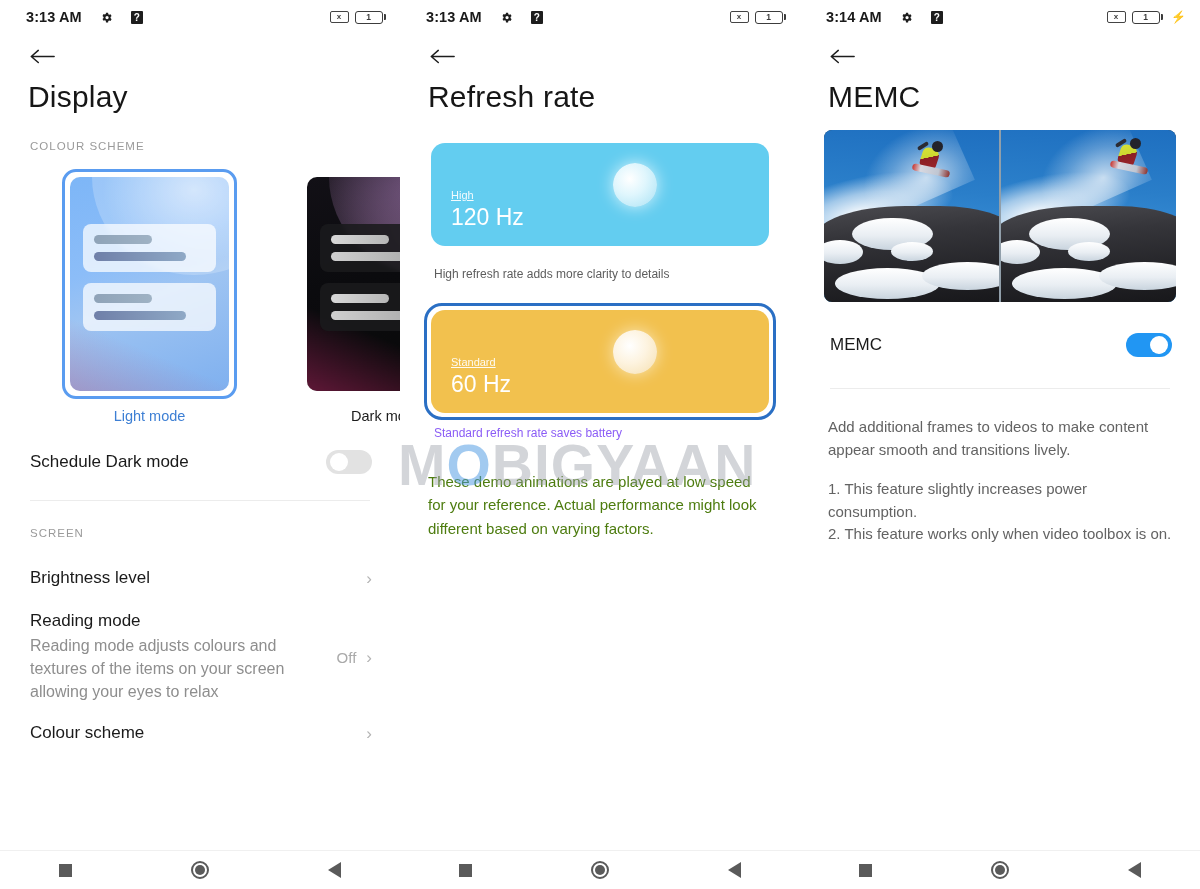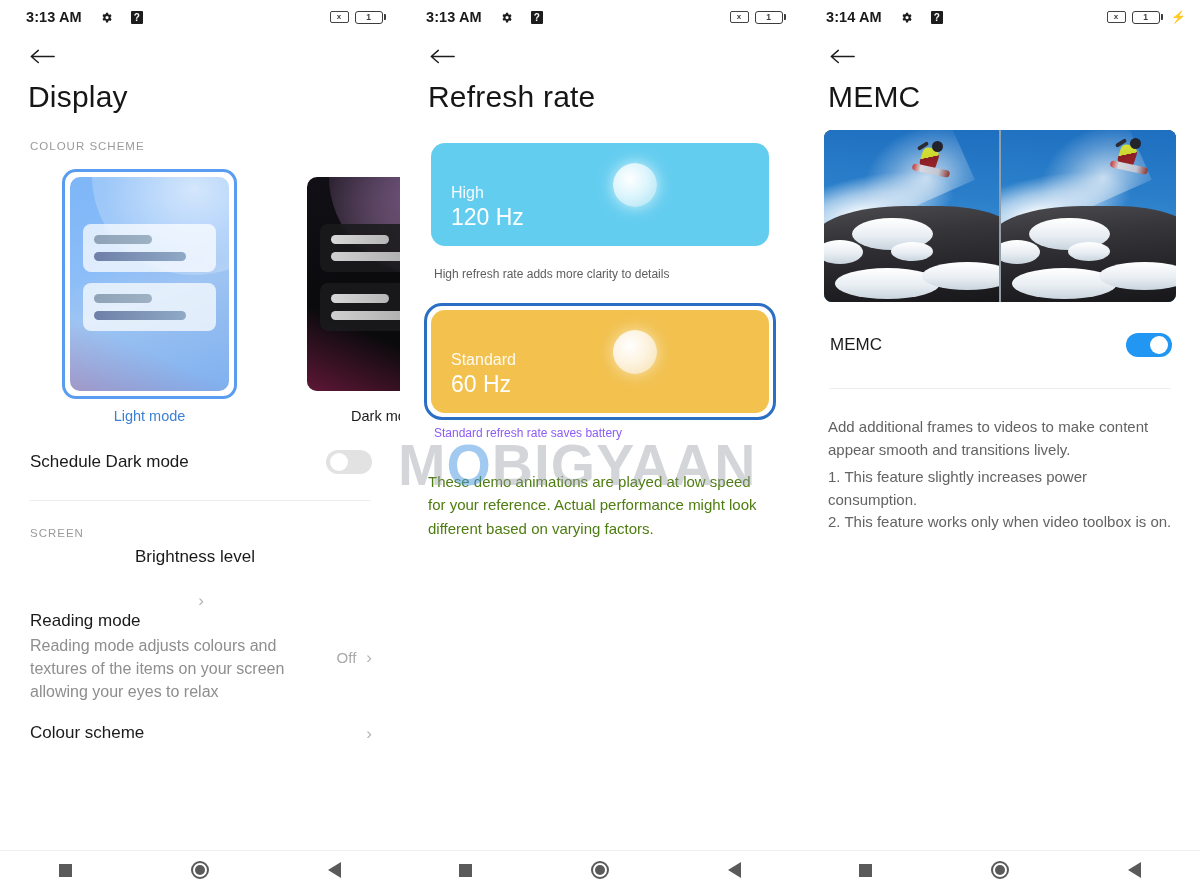--- a/index.html
+++ b/index.html
@@ -154,21 +154,21 @@
   .rr-card.std  { background: #f2c14e; }
   .rr-ball { position: absolute; top: 20px; right: 112px; width: 44px; height: 44px; border-radius: 50%; }
   .rr-card.high .rr-ball {
     background: radial-gradient(circle at 38% 36%, #ffffff 0%, #dff6fd 42%, #bfeaf8 75%, #aee3f6 100%);
     box-shadow: 0 0 16px rgba(255,255,255,.75);
   }
   .rr-card.std .rr-ball {
     background: radial-gradient(circle at 38% 36%, #ffffff 0%, #fdf3df 45%, #f8e7c2 78%, #f6e2b6 100%);
     box-shadow: 0 0 16px rgba(255,255,255,.6);
   }
-  .rr-sub { font-size: 16px; color: rgba(255,255,255,.92); line-height: 1.2; }
+  .rr-sub { font-size: 11px; color: rgba(255,255,255,.92); line-height: 1.2; text-decoration: underline; }
   .rr-big { font-size: 23px; color: #ffffff; font-weight: 400; margin-top: 2px; line-height: 1.2; }
   .rr-note { font-size: 12px; color: #5d5d5d; padding: 14px 0 0 10px; }
   .rr-note.link { color: #8b5cf6; padding-top: 6px; }
   .rr-footer {
     font-size: 15px; color: #4d7c0f; line-height: 1.55; padding: 30px 28px 0 28px; flex: none;
   }
 
   
   .memc-img-wrap { padding: 16px 24px 0 24px; flex: none; }
   .memc-img {
@@ -221,21 +221,21 @@
   }
   .sc1 { left: 16%; bottom: 30%; width: 46%; height: 19%; }
   .sc2 { left: -4%; bottom: 22%; width: 26%; height: 14%; }
   .sc3 { left: 6%;  bottom: 2%;  width: 60%; height: 18%; }
   .sc4 { left: 56%; bottom: 7%;  width: 52%; height: 16%; }
   .sc5 { left: 38%; bottom: 24%; width: 24%; height: 11%; }
 
   .memc-desc {
     font-size: 15px; color: #636363; line-height: 1.5; padding: 0 28px; flex: none;
   }
-  .memc-desc p { margin-bottom: 5px; }
+  .memc-desc p { margin-bottom: 17px; }
   .memc-desc p:last-child { margin-bottom: 16px; }
 
   
   .watermark {
     position: absolute; left: 398px; top: 432px;
     font-size: 57px; font-weight: bold; letter-spacing: 1px;
     color: rgba(150,156,164,.42);
     pointer-events: none; user-select: none; z-index: 50;
     font-family: "Liberation Sans", sans-serif;
   }
@@ -339,21 +339,21 @@
       </div>
       <div class="toggle off">
           <span class="knob"></span>
         </div>
     </div>
 
     <div class="divider"></div>
 
     <div class="section-label">SCREEN</div>
 
-    <div class="row" style="min-height:62px;margin-top:8px;flex-direction:column;">
+    <div class="row" style="min-height:62px;margin-top:8px;">
       <div class="row-main">
           <div class="row-title">Brightness level</div>
         </div>
       <span class="chev">›</span>
     </div>
 
     <div class="row" style="min-height:96px;align-items:center;">
       <div class="row-main">
         <div class="row-title">Reading mode</div>
         <div class="row-sub">Reading mode adjusts colours and textures of the items on your screen allowing your eyes to relax</div>

